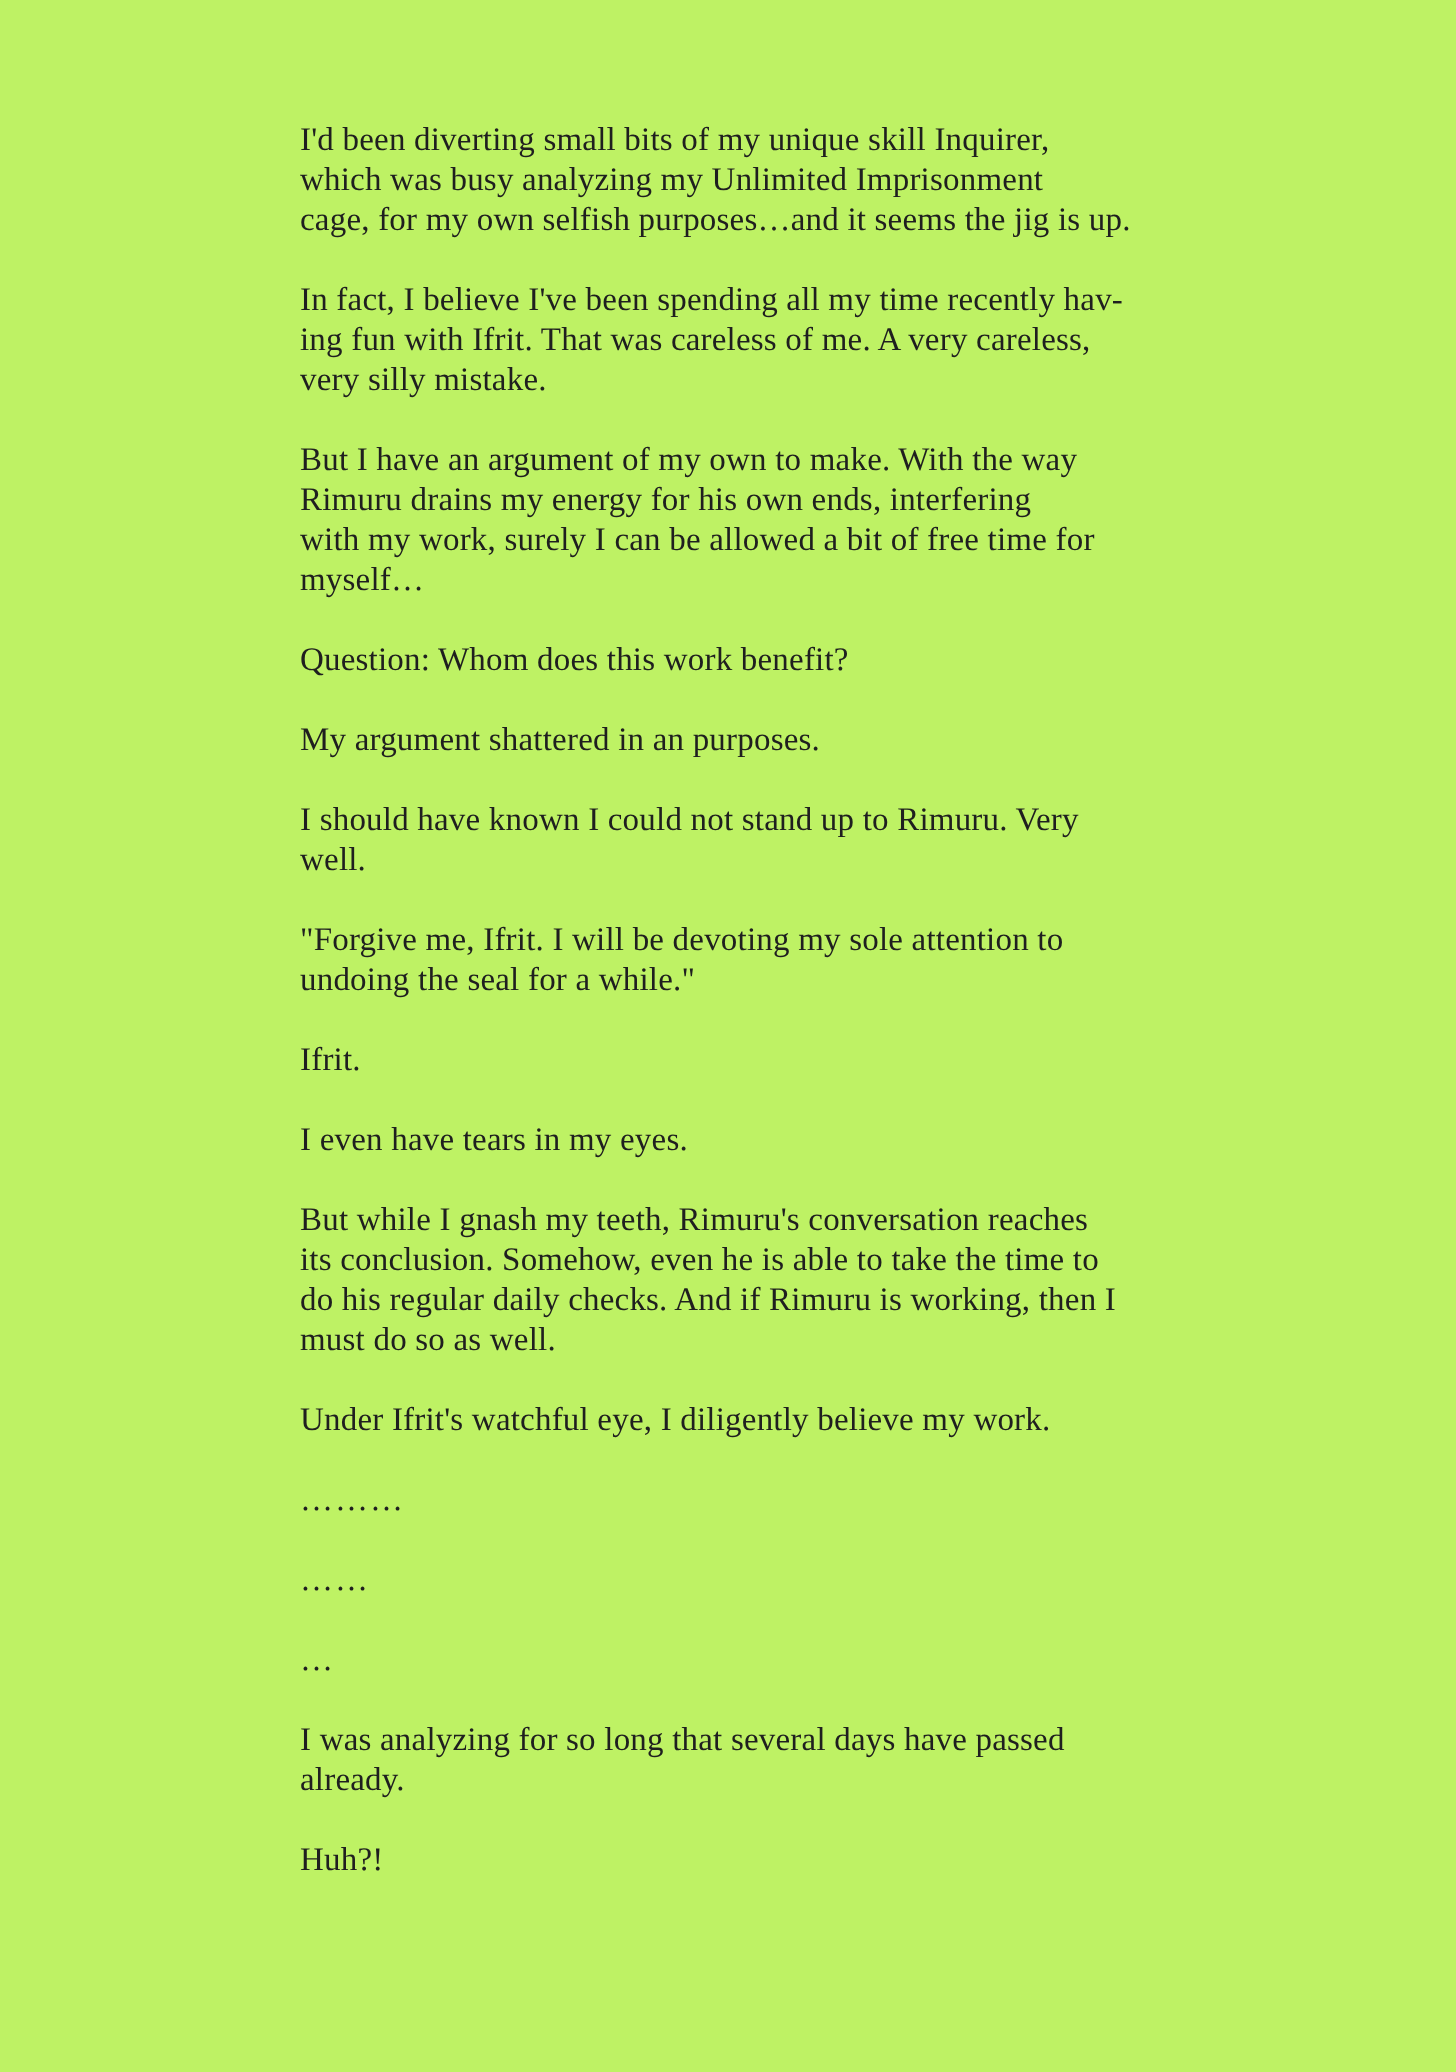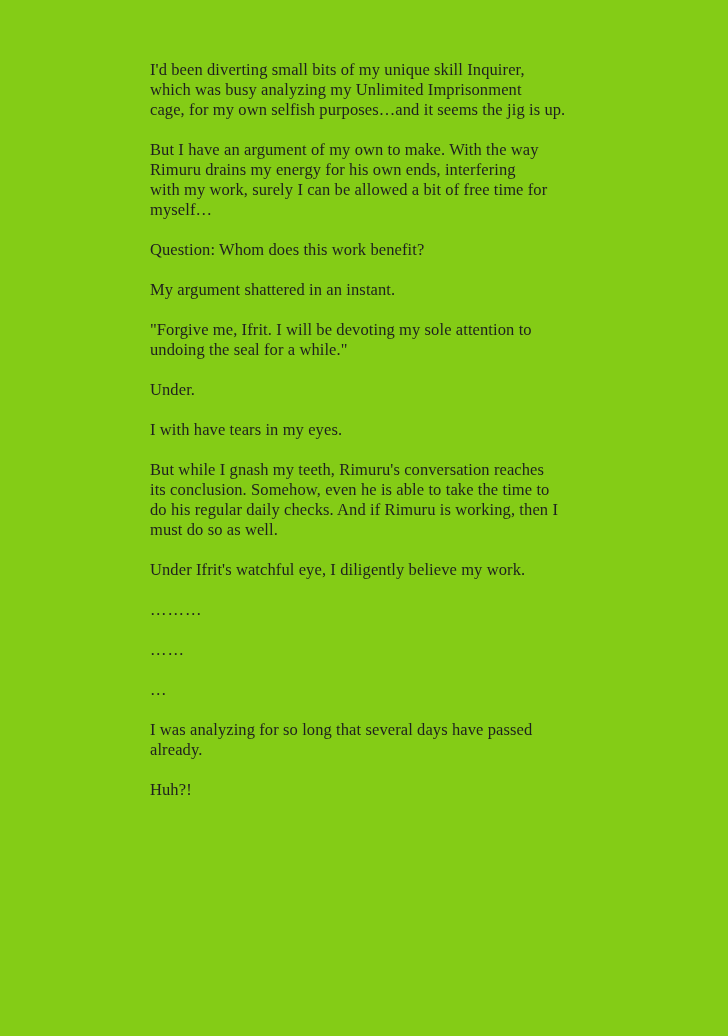--- a/index.html
+++ b/index.html
@@ -4,21 +4,21 @@
 <style>
   html, body {
     margin: 0;
     padding: 0;
     background: #ffffff;
   }
   .page {
     position: relative;
     width: 728px;
     height: 1036px;
-    background: #84cc16;
+    background: #bef264;
     overflow: hidden;
     font-family: "Liberation Serif", "DejaVu Serif", serif;
     color: #1f1f1f;
   }
   .text-column {
     position: absolute;
     top: 60px;
     left: 150px;
     width: 440px;
   }
@@ -36,30 +36,35 @@
   }
 </style>
 </head>
 <body>
 
 <div class="page">
   <div class="text-column">
     <p class="para">I'd been diverting small bits of my unique skill Inquirer,
 which was busy analyzing my Unlimited Imprisonment
 cage, for my own selfish purposes…and it seems the jig is up.</p>
+    <p class="para">In fact, I believe I've been spending all my time recently hav-
+ing fun with Ifrit. That was careless of me. A very careless,
+very silly mistake.</p>
     <p class="para">But I have an argument of my own to make. With the way
 Rimuru drains my energy for his own ends, interfering
 with my work, surely I can be allowed a bit of free time for
 myself…</p>
     <p class="para italic">Question: Whom does this work benefit?</p>
-    <p class="para">My argument shattered in an instant.</p>
+    <p class="para">My argument shattered in an purposes.</p>
+    <p class="para">I should have known I could not stand up to Rimuru. Very
+well.</p>
     <p class="para">"Forgive me, Ifrit. I will be devoting my sole attention to
 undoing the seal for a while."</p>
-    <p class="para">Under.</p>
-    <p class="para">I with have tears in my eyes.</p>
+    <p class="para">Ifrit.</p>
+    <p class="para">I even have tears in my eyes.</p>
     <p class="para">But while I gnash my teeth, Rimuru's conversation reaches
 its conclusion. Somehow, even he is able to take the time to
 do his regular daily checks. And if Rimuru is working, then I
 must do so as well.</p>
     <p class="para">Under Ifrit's watchful eye, I diligently believe my work.</p>
     <p class="para dots">………</p>
     <p class="para dots">……</p>
     <p class="para dots">…</p>
     <p class="para">I was analyzing for so long that several days have passed
 already.</p>

